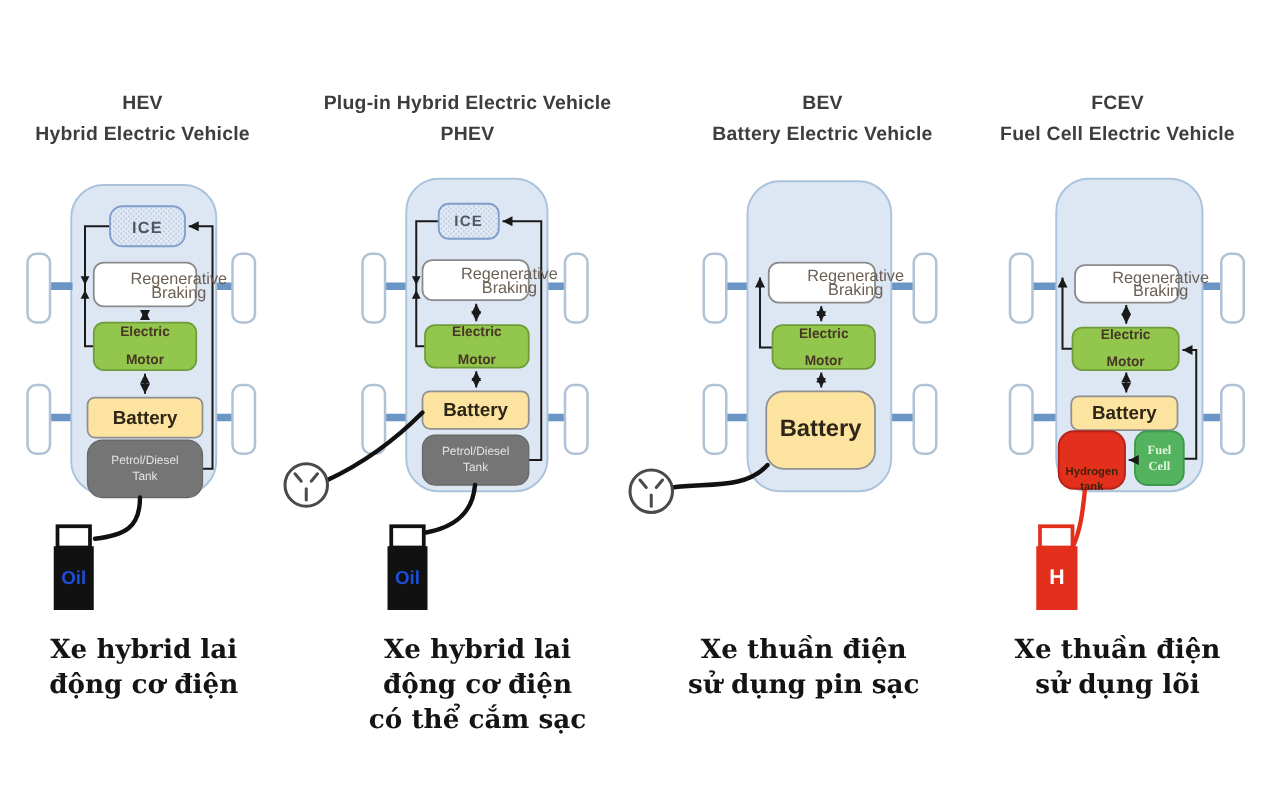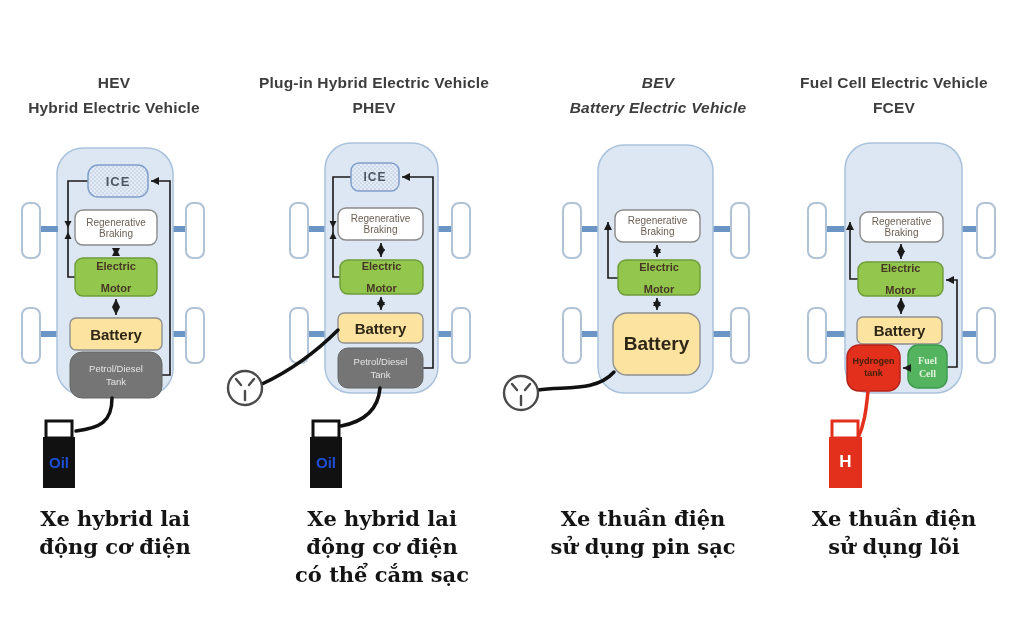--- a/index.html
+++ b/index.html
@@ -39,21 +39,21 @@
   .pump-body{fill:#111;}
   .pump-band-red{fill:#fff;stroke:var(--hydrogen-fill,#e2301c);stroke-width:3;}
   .pump-body-red{fill:var(--hydrogen-fill,#e2301c);}
   
   .lbl{
     position:absolute;display:flex;align-items:center;justify-content:center;
     text-align:center;pointer-events:none;white-space:pre-line;
   }
   .lbl-ice{font-size:13px;font-weight:600;color:#4d5662;letter-spacing:1px;}
   .lbl-ice-sm{font-size:12px;font-weight:600;color:#4d5662;letter-spacing:1px;}
-  .lbl-regen{font-size:10px;line-height:11px;color:#6b5e52;}
+  .lbl-regen{font-size:13px;line-height:11px;color:#6b5e52;margin-left:27px;}
   .lbl-motor{font-size:11px;line-height:22px;font-weight:bold;color:#473726;}
   .lbl-batt{font-size:15px;font-weight:bold;color:#2e2616;}
   .lbl-batt-big{font-size:19px;font-weight:bold;color:#2e2616;}
   .lbl-tank{font-size:9.5px;line-height:13px;color:#e4e4e4;}
   .lbl-h2{font-size:9px;line-height:12px;font-weight:bold;color:#42200a;}
   .lbl-fc{font-size:10px;line-height:13px;font-weight:bold;color:#e0f2da;font-family:Liberation Serif, serif;}
   .lbl-oil{font-size:15px;font-weight:bold;color:#1d4ed8;}
   .lbl-h{font-size:17px;font-weight:bold;color:#fff;}
 </style>
 </head>
@@ -62,27 +62,27 @@
 <div id="stage">
 
   <div class="col-title" style="left:-16px;">
     <div>HEV</div>
     <div>Hybrid Electric Vehicle</div>
   </div>
   <div class="col-title" style="left:244px;">
     <div>Plug-in Hybrid Electric Vehicle</div>
     <div>PHEV</div>
   </div>
-  <div class="col-title" style="left:528px;font-style:italic;">
+  <div class="col-title" style="left:528px;">
     <div>BEV</div>
     <div>Battery Electric Vehicle</div>
   </div>
   <div class="col-title" style="left:764px;">
+    <div>FCEV</div>
     <div>Fuel Cell Electric Vehicle</div>
-    <div>FCEV</div>
   </div>
 
   <svg width="1024" height="380" viewBox="0 0 1024 380">
     <defs>
       <pattern id="icedots" width="4" height="4" patternUnits="userSpaceOnUse">
         <rect width="4" height="4" fill="#e3ebf5"></rect>
         <circle cx="1" cy="1" r="0.8" fill="#b3c6df"></circle>
         <circle cx="3" cy="3" r="0.8" fill="#b3c6df"></circle>
       </pattern>
       <marker id="arr" markerWidth="8" markerHeight="8" refX="8" refY="4" markerUnits="userSpaceOnUse" orient="auto-start-reverse">
@@ -220,21 +220,21 @@
 Braking</div>
   <div class="lbl lbl-motor" style="left:618px;top:260px;width:82px;height:35px;">Electric
 Motor</div>
   <div class="lbl lbl-batt-big" style="left:613px;top:313px;width:87px;height:62px;">Battery</div>
 
   <div class="lbl lbl-regen" style="left:860px;top:212px;width:83px;height:30px;">Regenerative
 Braking</div>
   <div class="lbl lbl-motor" style="left:858px;top:262px;width:85px;height:34px;">Electric
 Motor</div>
   <div class="lbl lbl-batt" style="left:857px;top:317px;width:85px;height:27px;">Battery</div>
-  <div class="lbl lbl-h2" style="left:847px;top:344px;width:53px;height:46px;">Hydrogen
+  <div class="lbl lbl-h2" style="left:847px;top:360px;width:53px;height:46px;">Hydrogen
 tank</div>
   <div class="lbl lbl-fc" style="left:908px;top:345px;width:39px;height:43px;">Fuel
 Cell</div>
   <div class="lbl lbl-h" style="left:829px;top:442px;width:33px;height:40px;">H</div>
 
   <div class="caption" style="left:-15px;">
     <div>Xe hybrid lai</div>
     <div>động cơ điện</div>
   </div>
   <div class="caption" style="left:252px;">

